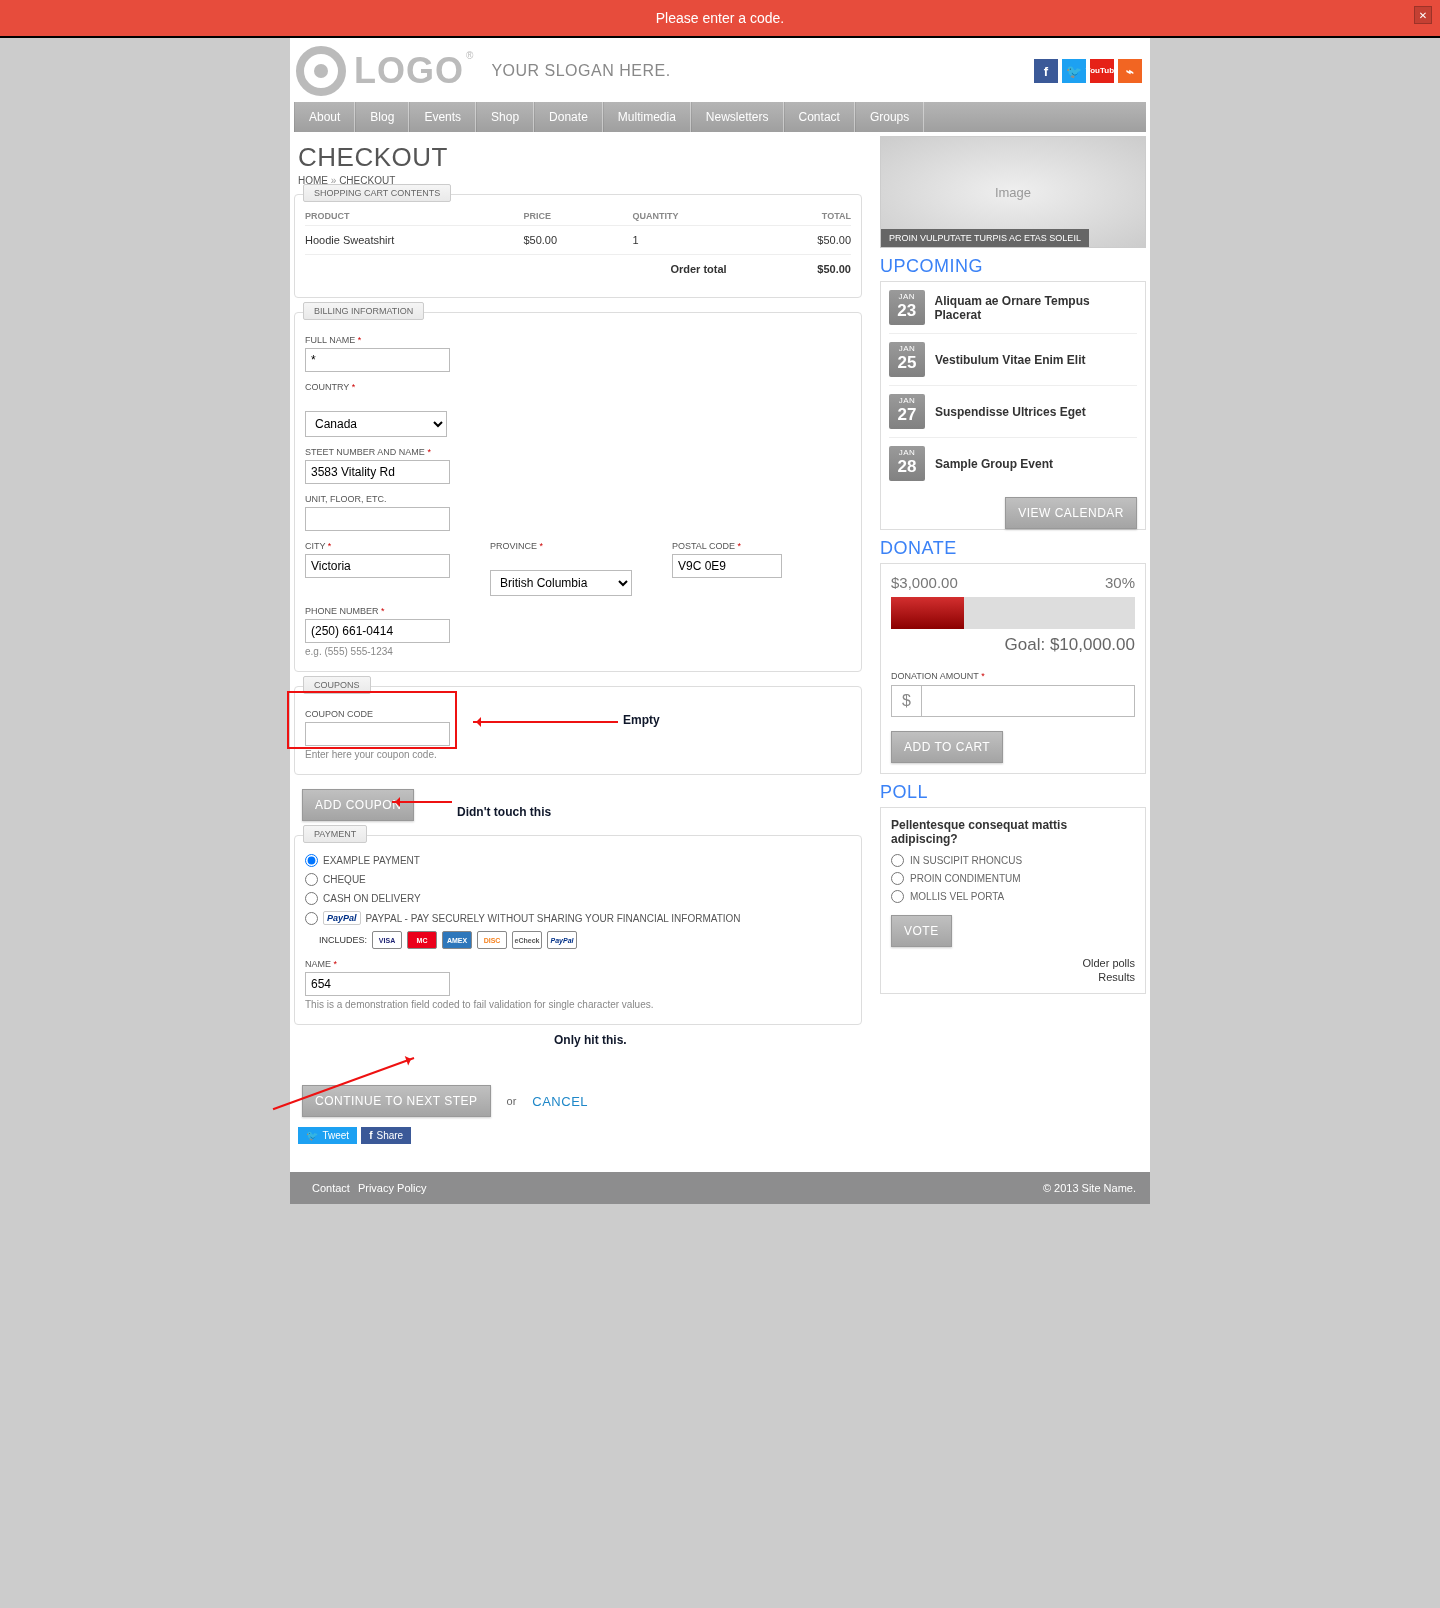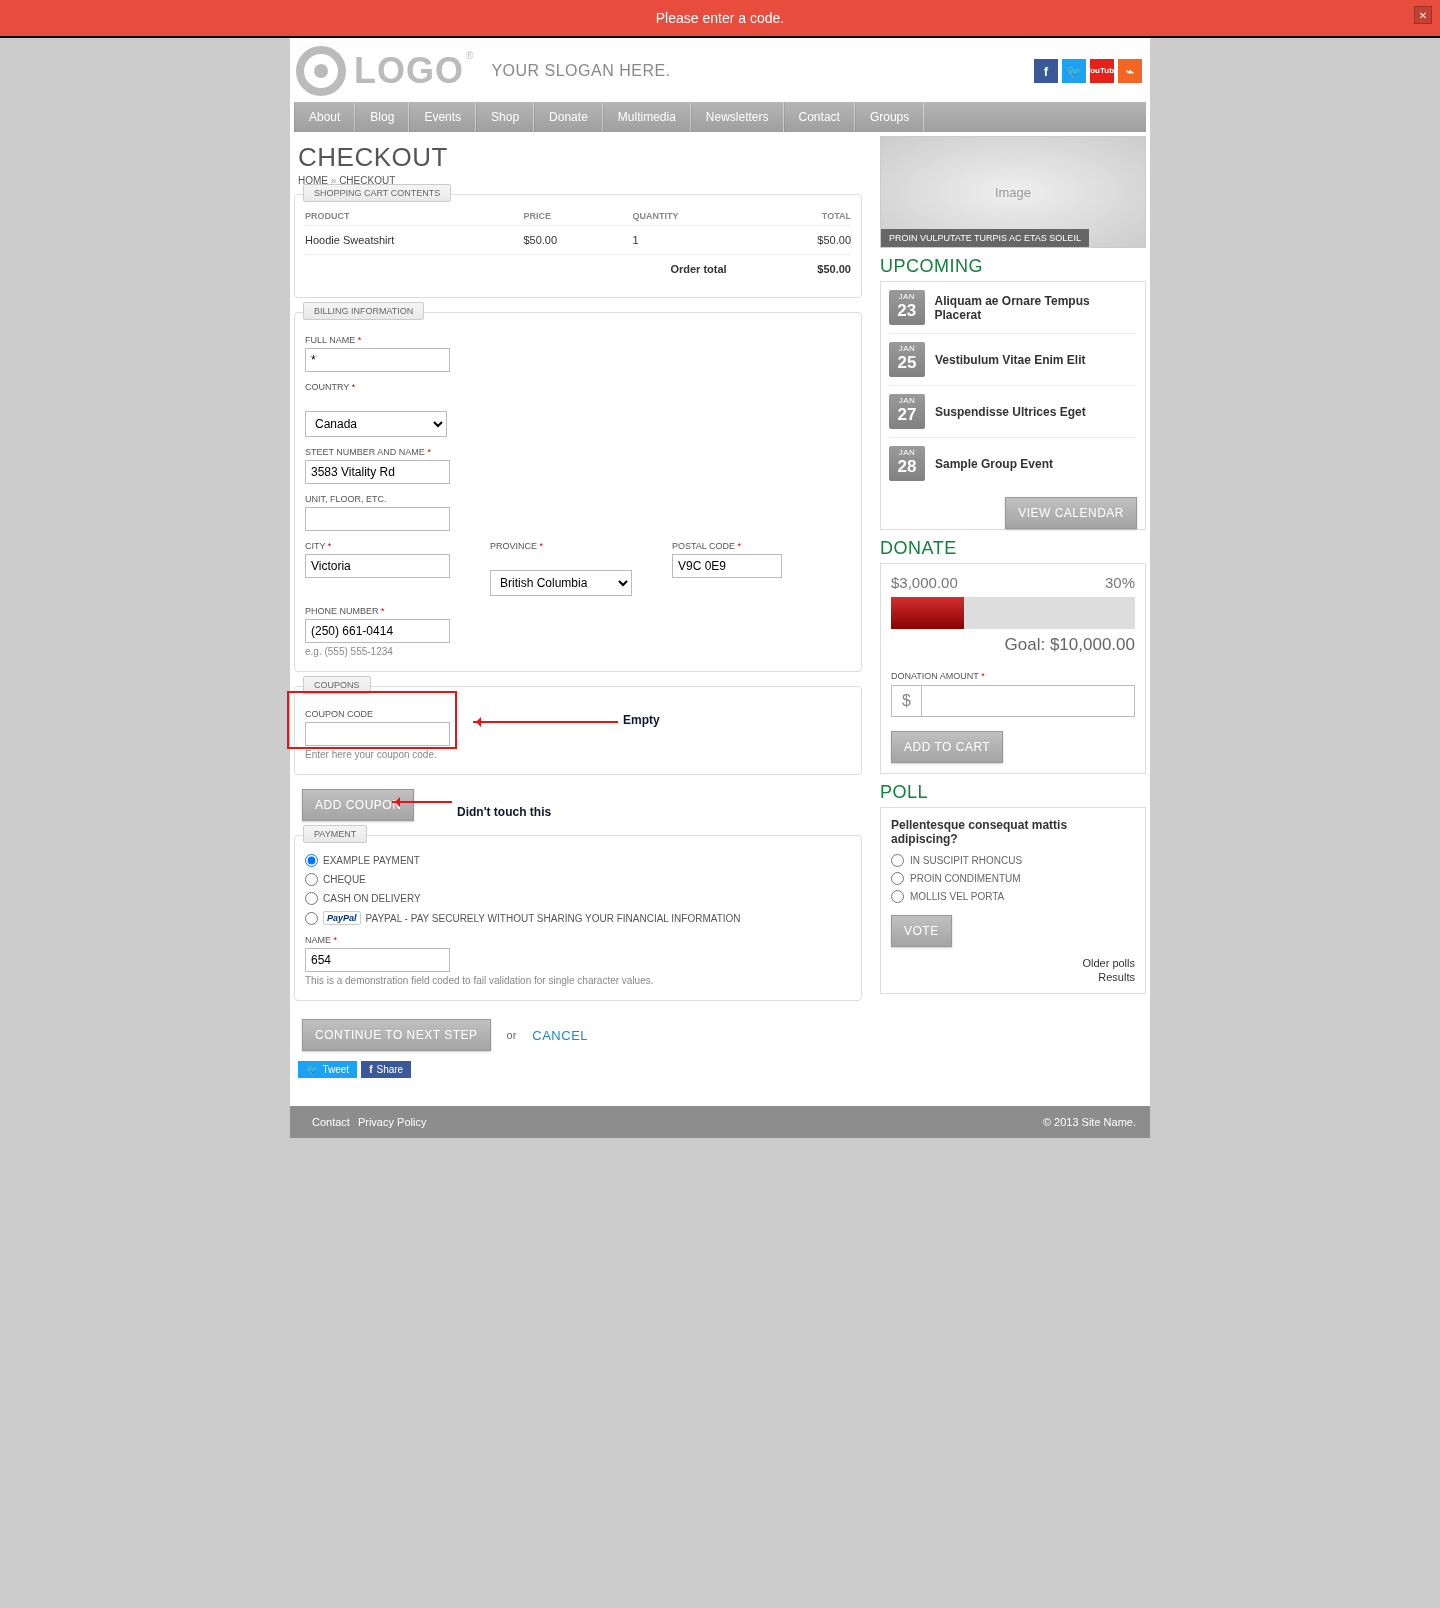--- a/index.html
+++ b/index.html
@@ -48,21 +48,21 @@
 .pp-badge { background:#fff; color:#003087; border:1px solid #ccc; padding:1px 3px; font-size:9px; font-weight:bold; font-style:italic; border-radius:2px;}
 .continue-row { display:flex; align-items:center; gap:16px; margin:18px 0 8px 8px;}
 .continue-row .or { font-size:11px; color:#666;}
 .cancel { color:#1e87c8; font-family: Impact, "Arial Black", sans-serif; font-size:13px; letter-spacing:0.5px; text-decoration:none;}
 .share-row { display:flex; gap:4px; margin:10px 0 16px 4px;}
 .share-btn { display:flex; align-items:center; gap:4px; color:#fff; font-size:10px; padding:3px 8px;}
 .share-btn.tw { background:#1da1f2;} .share-btn.fb { background:#3b5998;}
 .footer { background:#8d8d8e; color:#fff; padding:10px 14px; display:flex; font-size:11px;}
 .footer-links { display:flex; gap:8px;} .footer-links a { color:#fff; text-decoration:none;}
 .footer .copy { margin-left:auto;}
-.sidebar h2 { font-family: Impact, "Arial Black", sans-serif; font-size:18px; color:#15803d; margin:8px 0 4px 0; font-weight:normal; letter-spacing:0.5px;}
+.sidebar h2 { font-family: Impact, "Arial Black", sans-serif; font-size:18px; color:#3b82f6; margin:8px 0 4px 0; font-weight:normal; letter-spacing:0.5px;}
 .hero { position:relative; height:112px; background:radial-gradient(#efefef,#ccc); border:1px solid #ccc; display:flex; align-items:center; justify-content:center; color:#999; font-size:13px;}
 .hero-cap { position:absolute; left:0; bottom:0; background:#666; color:#fff; font-size:9px; padding:4px 8px;}
 .event-row { display:flex; gap:10px; padding:8px 0; border-bottom:1px solid #eee; align-items:center;}
 .event-date { width:36px; background:linear-gradient(#9a9a9a,#818181); color:#fff; text-align:center; border-radius:2px; padding:2px 0 4px;}
 .event-date .mon { font-size:8px; letter-spacing:0.5px;} .event-date .day { font-size:17px; font-weight:bold;}
 .event-title { font-size:12px; font-weight:bold; color:#333;}
 .view-cal { text-align:right; padding-top:8px;}
 .donate-panel { border:1px solid #ddd; padding:10px; }
 .donate-top { display:flex; justify-content:space-between; font-family:Impact,"Arial Black",sans-serif; color:#777; font-size:15px;}
 .donate-bar { height:32px; background:#ddd; margin:6px 0;}
@@ -207,25 +207,38 @@
           </label>
         <label class="radio-row">
             <input type="radio" name="pm" style="">
             <span>CASH ON DELIVERY</span>
           </label>
         <label class="radio-row">
             <input type="radio" name="pm" style="">
             <span class="pp-badge">PayPal</span>
             <span>PAYPAL - PAY SECURELY WITHOUT SHARING YOUR FINANCIAL INFORMATION</span>
           </label>
+        <div class="cc-row">
+          <span>INCLUDES:</span>
+          <span class="cc-badge" style="color:#1a1f71">VISA</span>
+          <span class="cc-badge" style="background:#eb001b;color:#fff">MC</span>
+          <span class="cc-badge" style="background:#2e77bb;color:#fff">AMEX</span>
+          <span class="cc-badge" style="color:#f58220">DISC</span>
+          <span class="cc-badge" style="color:#555">eCheck</span>
+          <span class="cc-badge" style="color:#003087;font-style:italic">PayPal</span>
+        </div>
         <label class="form-label"><span>NAME</span> <span class="req">*</span></label>
         <input class="input" value="654" style="">
         <div class="hint">This is a demonstration field coded to fail validation for single character values.</div>
       </div>
 
+      <div class="annot-wrap" style="height:28px;">
+        <div class="ann-arrow" style="left:120px; top:18px; width:150px; transform:rotate(160deg);"></div>
+        <span class="ann-label" style="left:260px; top:-6px;">Only hit this.</span>
+      </div>
 
       <div class="continue-row">
         <button class="btn">CONTINUE TO NEXT STEP</button>
         <span class="or">or</span>
         <a class="cancel">CANCEL</a>
       </div>
 
       <div class="share-row">
         <a class="share-btn tw">
             <span>🐦</span>

